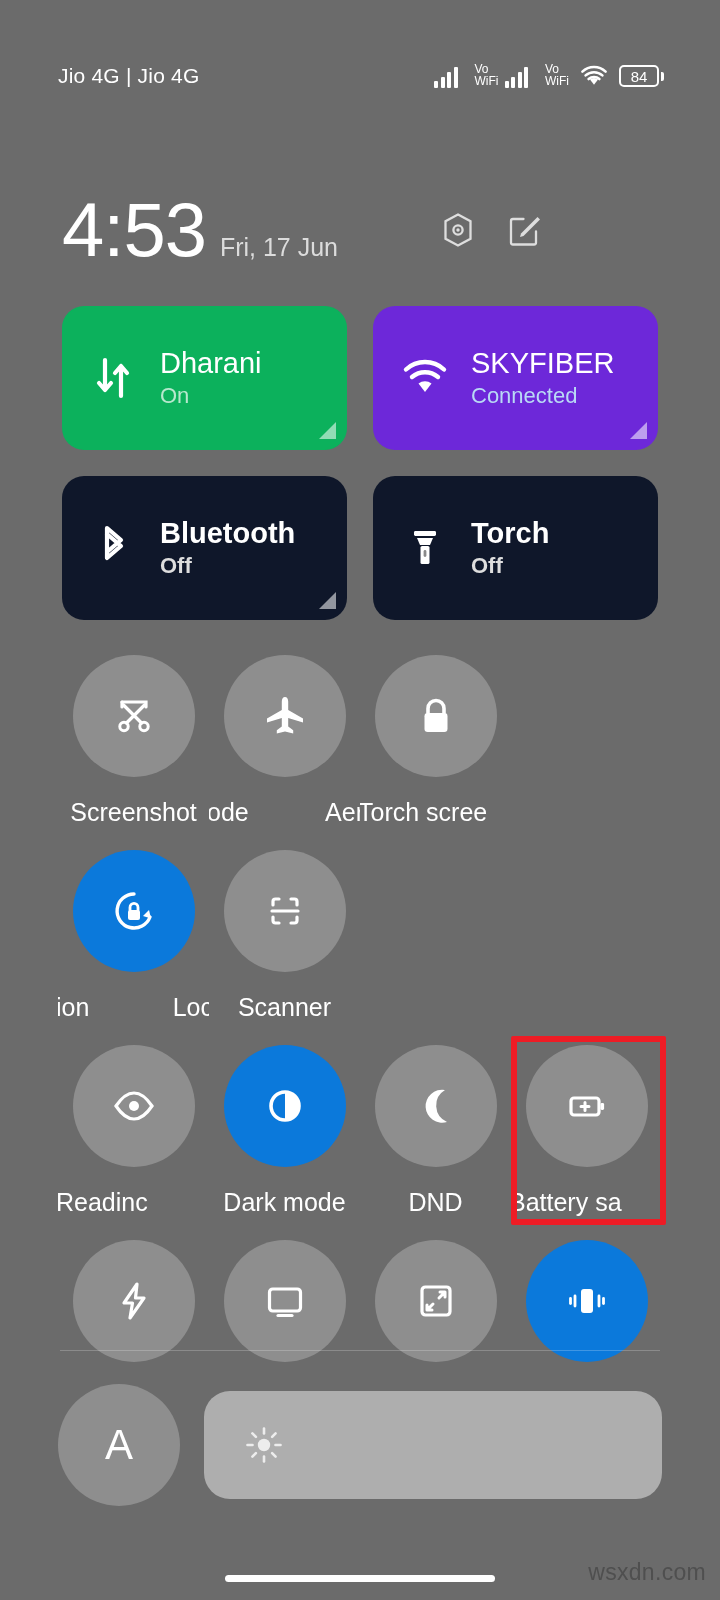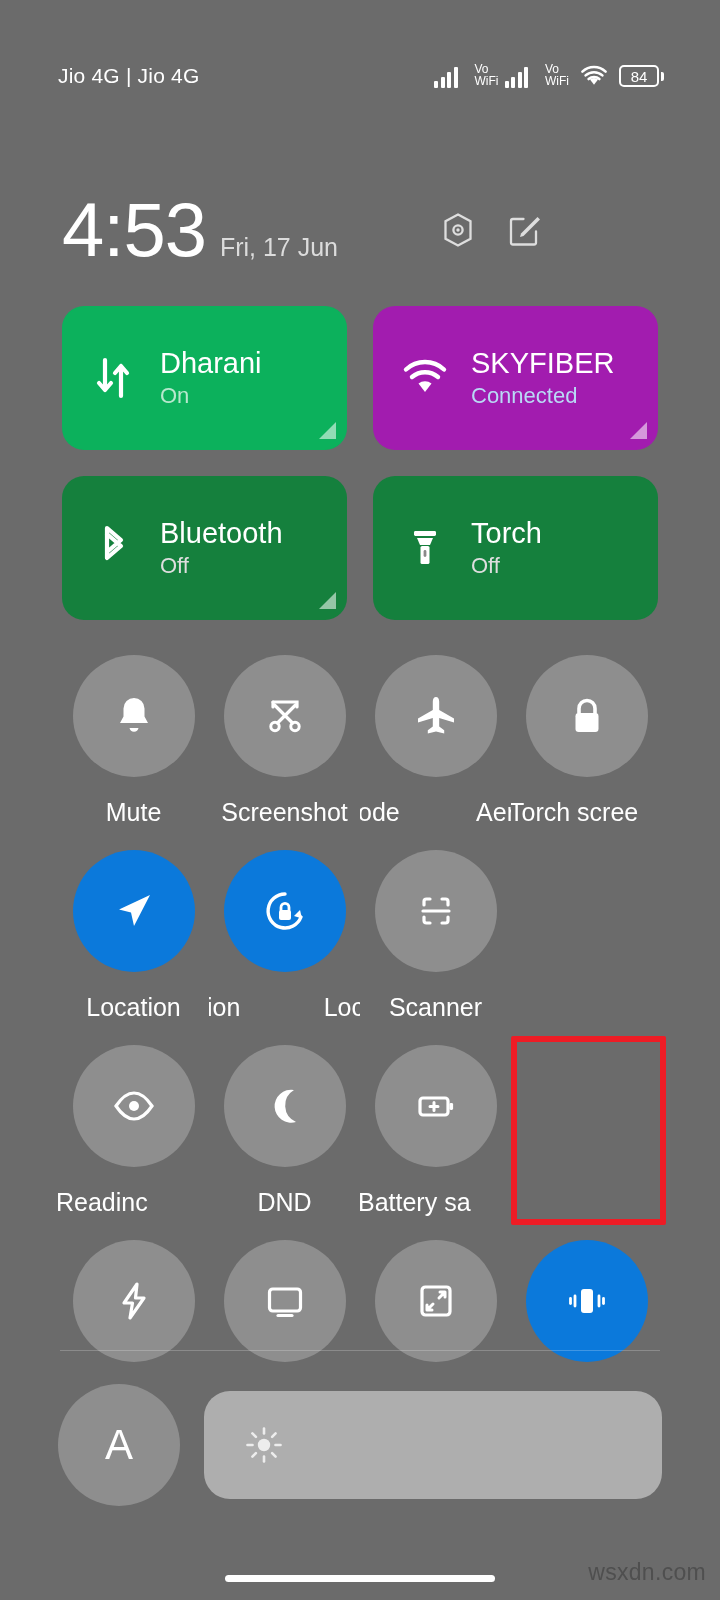--- a/index.html
+++ b/index.html
@@ -120,22 +120,22 @@
   .bigtile {
     position: relative;
     height: 144px;
     border-radius: 22px;
     display: flex;
     align-items: center;
     padding-left: 26px;
     overflow: hidden;
   }
   .bigtile.green { background: #0cb15c; }
-  .bigtile.blue  { background: #a21caf; }
-  .bigtile.grey  { background: #15803d; }
+  .bigtile.blue  { background: #6d28d9; }
+  .bigtile.grey  { background: #0f172a; font-weight: bold; }
 
   .bt-ico {
     width: 52px; height: 52px;
     flex: 0 0 52px;
     display: flex; align-items: center; justify-content: center;
   }
   .bt-text { margin-left: 20px; overflow: hidden; }
   .bt-title {
     color: #ffffff;
     font-size: 29px;
@@ -402,29 +402,20 @@
       </svg>
     </div>
     <div class="bt-text">
       <div class="bt-title">Torch</div>
       <div class="bt-sub">Off</div>
     </div>
   </div>
 </div>
 
 <div class="tgrid row1">
-  <div class="tcell">
-    <div class="tcirc">
-      <svg width="58" height="58" viewBox="0 0 58 58">
-        <path d="M29 11 a10.5 10.5 0 0 1 10.5 10.5 v8 l3.5 6.5 H15 l3.5 -6.5 v-8 A10.5 10.5 0 0 1 29 11 Z" fill="#fff"></path>
-        <path d="M24.5 41 a4.6 4.6 0 0 0 9 0 Z" fill="#fff"></path>
-      </svg>
-    </div>
-    <div class="tlabel">Mute</div>
-  </div>
 
   <div class="tcell">
     <div class="tcirc">
       <svg width="58" height="58" viewBox="0 0 58 58">
         <path d="M17 15 H41 V20" stroke="#fff" stroke-width="3.2" fill="none" stroke-linecap="round"></path>
         <path d="M17 15 V20" stroke="#fff" stroke-width="3.2" fill="none" stroke-linecap="round"></path>
         <path d="M18.5 18 L36.5 36" stroke="#fff" stroke-width="3.2" stroke-linecap="round"></path>
         <path d="M39.5 18 L21.5 36" stroke="#fff" stroke-width="3.2" stroke-linecap="round"></path>
         <circle cx="19" cy="39.5" r="4.2" stroke="#fff" stroke-width="3" fill="none"></circle>
         <circle cx="39" cy="39.5" r="4.2" stroke="#fff" stroke-width="3" fill="none"></circle>
@@ -452,28 +443,20 @@
         <rect x="17.5" y="26" width="23" height="19" rx="3.2" fill="#fff"></rect>
       </svg>
     </div>
     <div class="splitlabel">
       <span class="a">Torch scree</span>
     </div>
   </div>
 </div>
 
 <div class="tgrid row2">
-  <div class="tcell">
-    <div class="tcirc on">
-      <svg width="58" height="58" viewBox="0 0 58 58">
-        <path d="M45 13 L14 27.5 L26 30.5 L29 44 Z" fill="#fff"></path>
-      </svg>
-    </div>
-    <div class="tlabel">Location</div>
-  </div>
 
   <div class="tcell">
     <div class="tcirc on">
       <svg width="58" height="58" viewBox="0 0 58 58">
         <path d="M29 12 a17 17 0 1 0 16 23" stroke="#fff" stroke-width="3.4" fill="none" stroke-linecap="round"></path>
         <path d="M44 28 L46 36.5 L38 34" fill="#fff"></path>
         <path d="M25 28 v-2.6 a4 4 0 0 1 8 0 V28" stroke="#fff" stroke-width="2.8" fill="none" stroke-linecap="round"></path>
         <rect x="23" y="28" width="12" height="10" rx="2" fill="#fff"></rect>
       </svg>
     </div>
@@ -504,20 +487,29 @@
       <svg width="58" height="58" viewBox="0 0 58 58">
         <path d="M11 29 c6 -9 12 -13 18 -13 s12 4 18 13 c-6 9 -12 13 -18 13 s-12 -4 -18 -13 Z" stroke="#fff" stroke-width="3.2" fill="none"></path>
         <circle cx="29" cy="29" r="5" fill="#fff"></circle>
       </svg>
     </div>
     <div class="splitlabel">
       <span class="a">Readinc</span>
     </div>
   </div>
 
+  <div class="tcell">
+    <div class="tcirc on">
+      <svg width="58" height="58" viewBox="0 0 58 58">
+        <circle cx="29" cy="29" r="14" stroke="#fff" stroke-width="3.6" fill="none"></circle>
+        <path d="M29 15 a14 14 0 0 1 0 28 Z" fill="#fff"></path>
+      </svg>
+    </div>
+    <div class="tlabel">Dark mode</div>
+  </div>
 
   <div class="tcell">
     <div class="tcirc">
       <svg width="58" height="58" viewBox="0 0 58 58">
         <path d="M38 13 a16.5 16.5 0 1 0 2 32 A18 18 0 0 1 38 13 Z" fill="#fff"></path>
       </svg>
     </div>
     <div class="tlabel">DND</div>
   </div>
 

